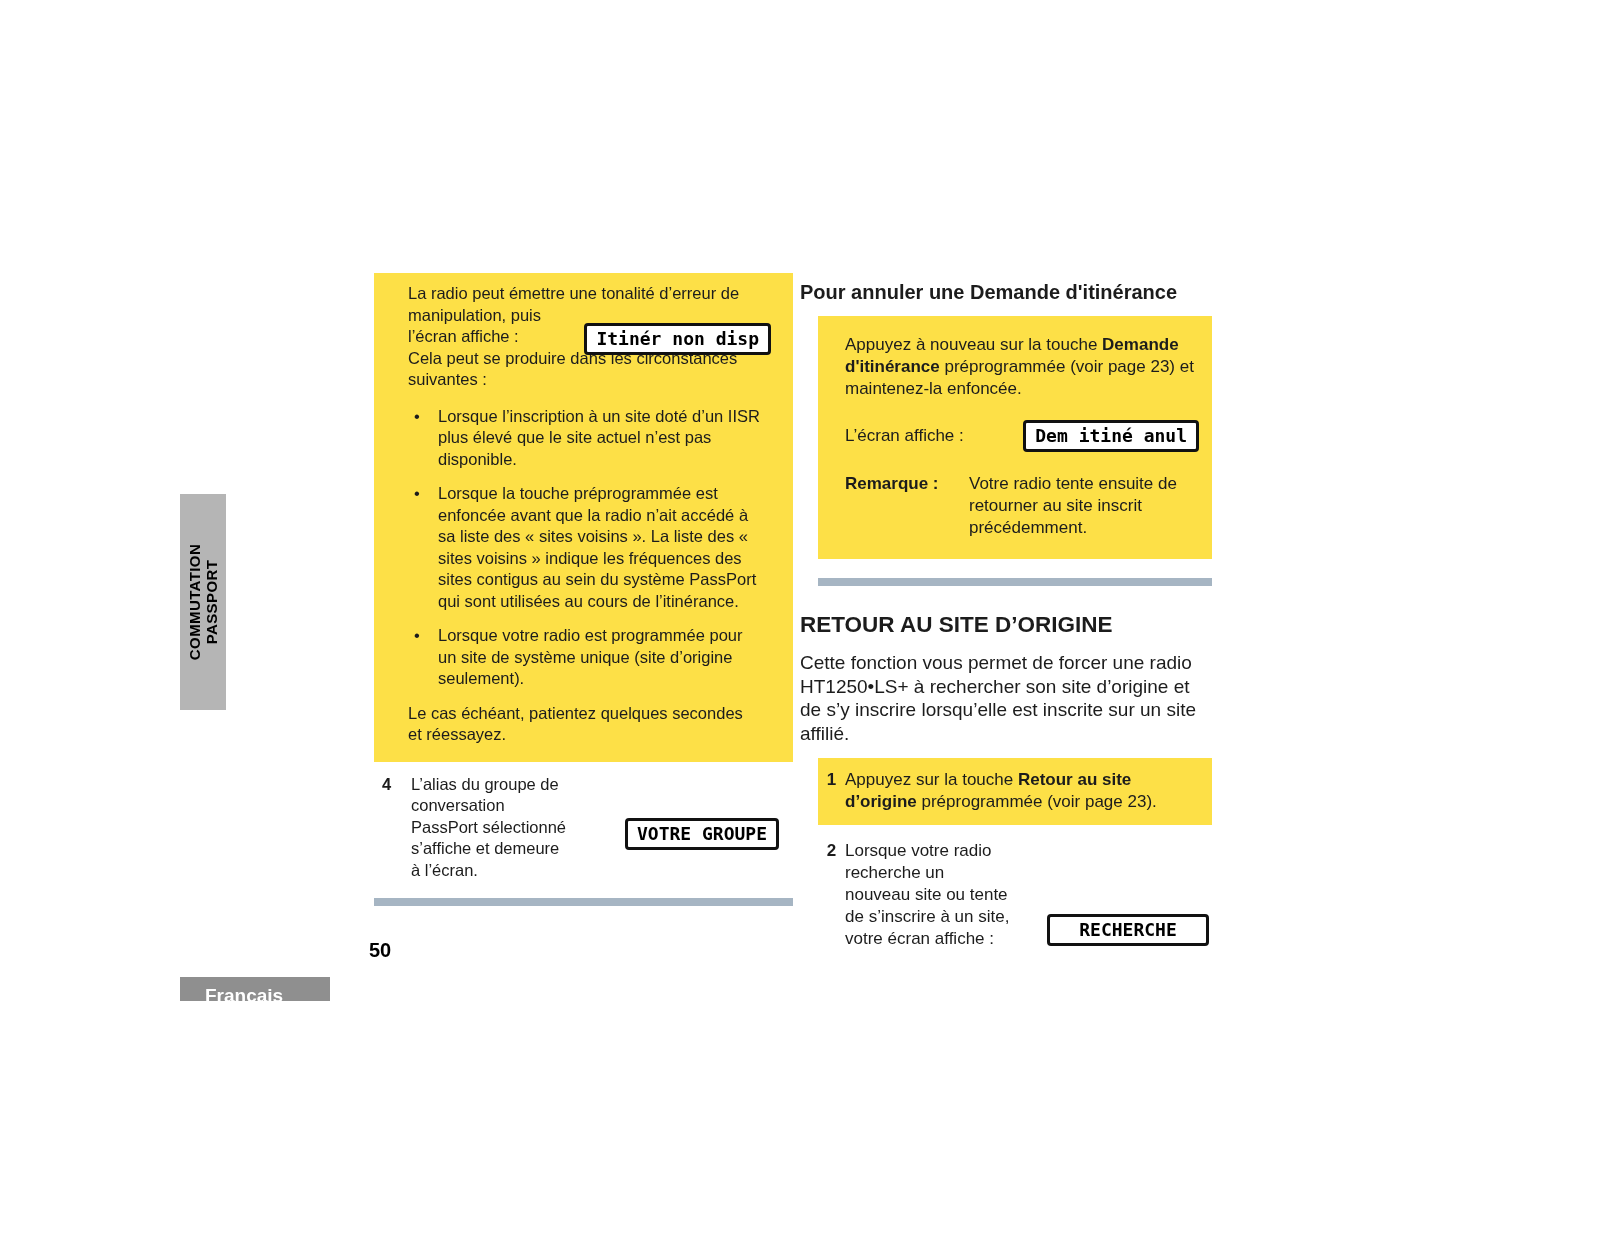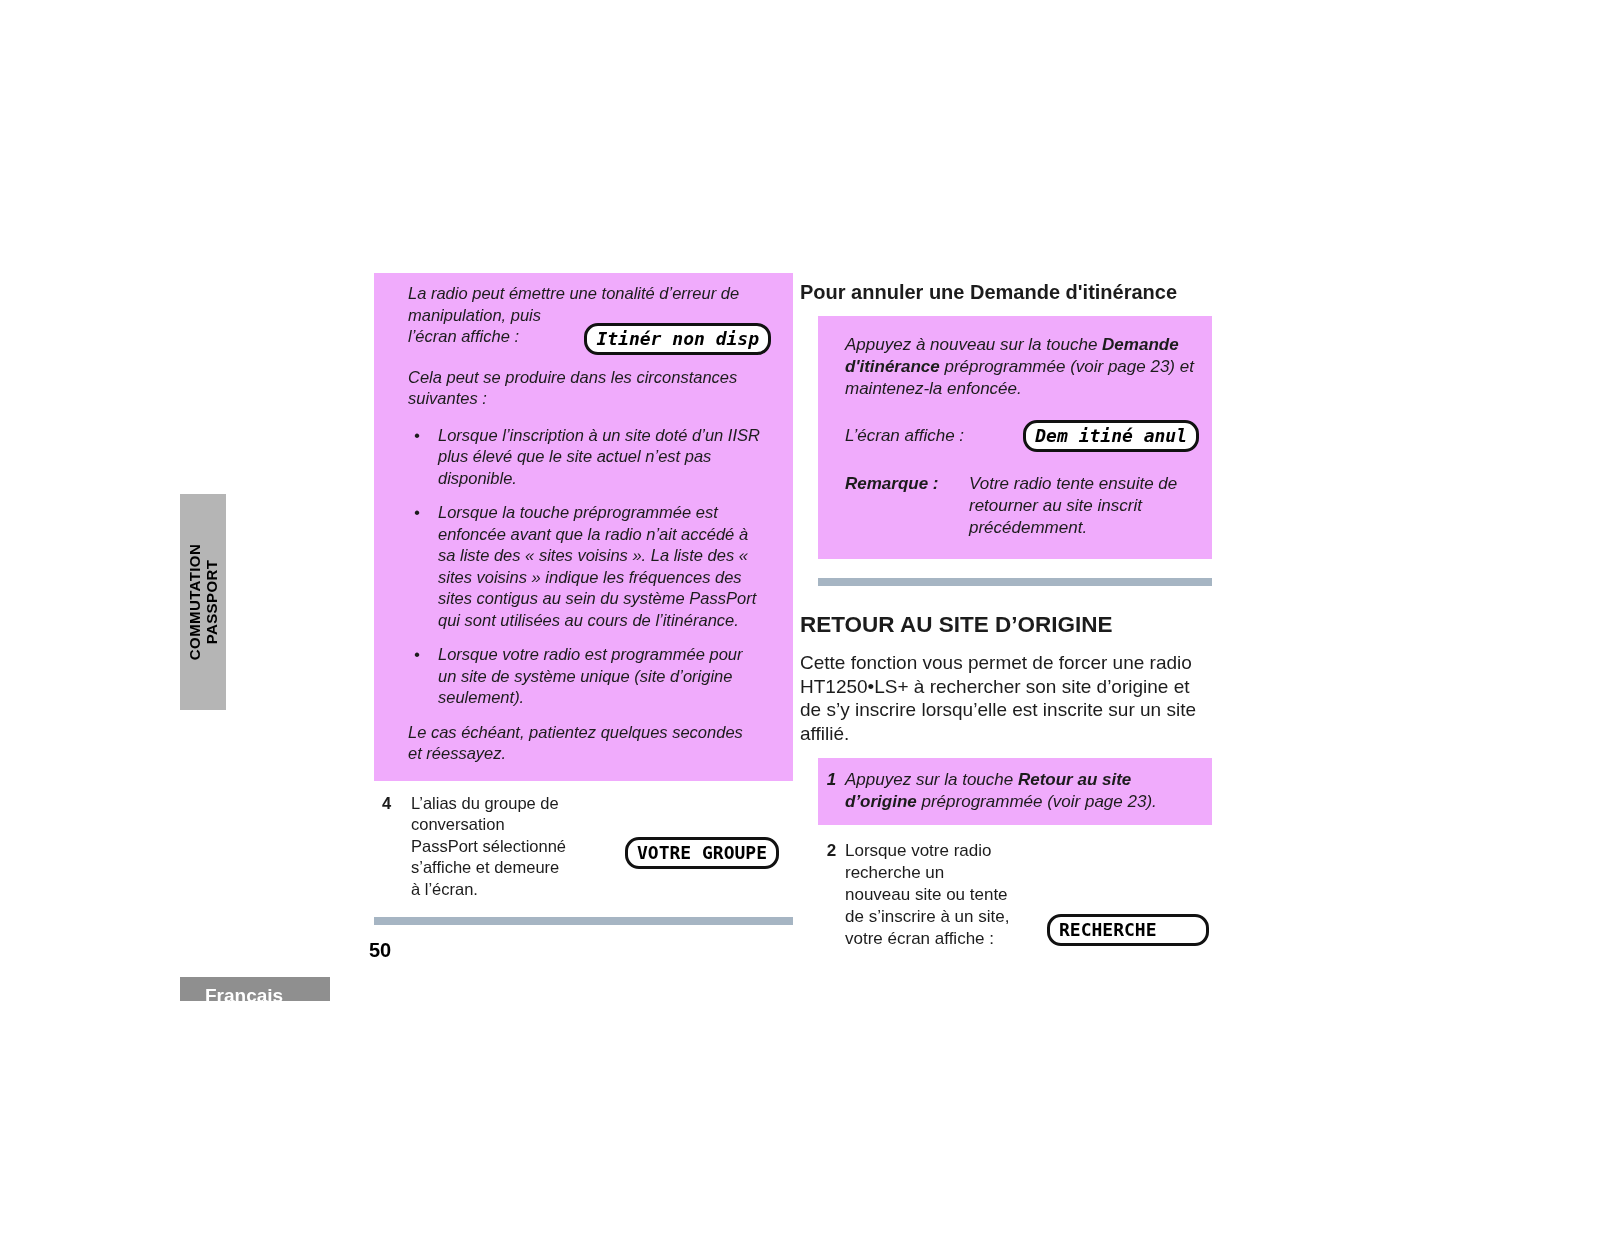--- a/index.html
+++ b/index.html
@@ -27,39 +27,39 @@
   .lang-tab{
     position:absolute;left:180px;top:977px;width:150px;height:24px;
     background:#8f8f8f;color:#ffffff;font-weight:bold;font-size:19px;
     line-height:38px;padding-left:25px;box-sizing:border-box;
   }
   .page-num{
     position:absolute;left:369px;top:939px;
     font-size:20px;font-weight:bold;color:#000;
   }
   
-  .shade{background:#f0abfc;font-style:italic;}
+  .shade{background:#fde047;}
   .divider{height:8px;background:#a6b5c3;}
   .lcd{
     display:inline-block;box-sizing:border-box;
-    border:3px solid #111;border-radius:14px;background:#fff;
+    border:3px solid #111;border-radius:4px;background:#fff;
     font-family:"DejaVu Sans Mono", monospace;font-weight:bold;
     font-size:18px;line-height:26px;color:#000;
     padding:0 9px;white-space:nowrap;
   }
   
   .col-left{position:absolute;left:374px;top:273px;width:419px;}
   .col-left .note-block{
     box-sizing:border-box;width:419px;
     padding:10px 28px 16px 34px;
     font-size:16.5px;line-height:21.5px;
   }
   .p1-wrap{position:relative;}
   .p1-wrap .lcd{position:absolute;right:-6px;top:40px;}
-  .note-block .p2{margin-top:19px;}
+  .note-block .p2{}
   .bullets{margin-top:15px;}
   .bullet-row{display:flex;margin-bottom:13px;}
   .bullet-row .dot{width:30px;padding-left:6px;box-sizing:border-box;}
   .bullet-row .btxt{flex:1;}
   .note-block .p3{margin-top:10px;}
   .step4{display:flex;margin-top:12px;padding-left:8px;font-size:16.5px;line-height:21.5px;}
   .step4 .num{width:29px;font-weight:bold;}
   .step4 .s4txt{width:198px;}
   .step4 .lcd{align-self:center;margin-left:16px;margin-top:14px;}
   .col-left .divider{margin-top:17px;width:419px;}
@@ -86,21 +86,21 @@
   }
   .rstep1 .num{width:27px;text-align:center;font-weight:bold;}
   .rstep1 .stxt{width:340px;}
   .rstep2{
     width:394px;margin-left:18px;margin-top:15px;
     display:flex;font-size:17px;line-height:22px;
   }
   .rstep2 .num{width:27px;text-align:center;font-weight:bold;}
   .rstep2 .stxt{width:198px;}
   .rstep2 .lcd{align-self:flex-end;margin-bottom:4px;margin-left:4px;}
-  .rstep2 .lcd{width:162px;}
+  .rstep2 .lcd{width:162px;text-align:center;}
 </style>
 </head>
 <body>
 
 <div class="page">
 
   <div class="side-tab">
     <div class="side-tab-inner">
       <div>COMMUTATION</div>
       <div>PASSPORT</div>

